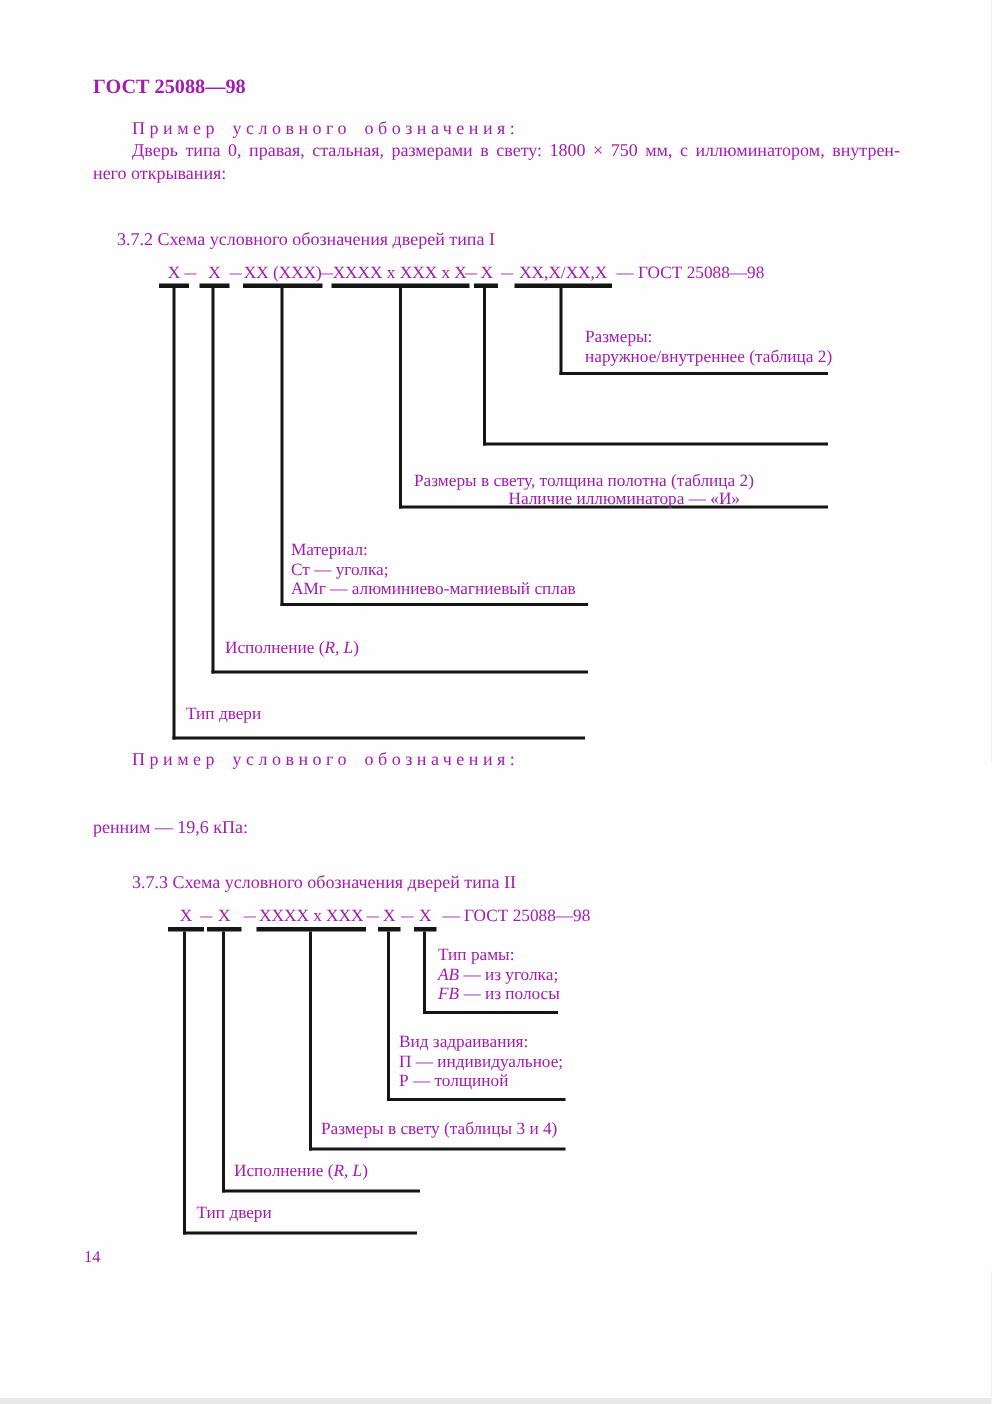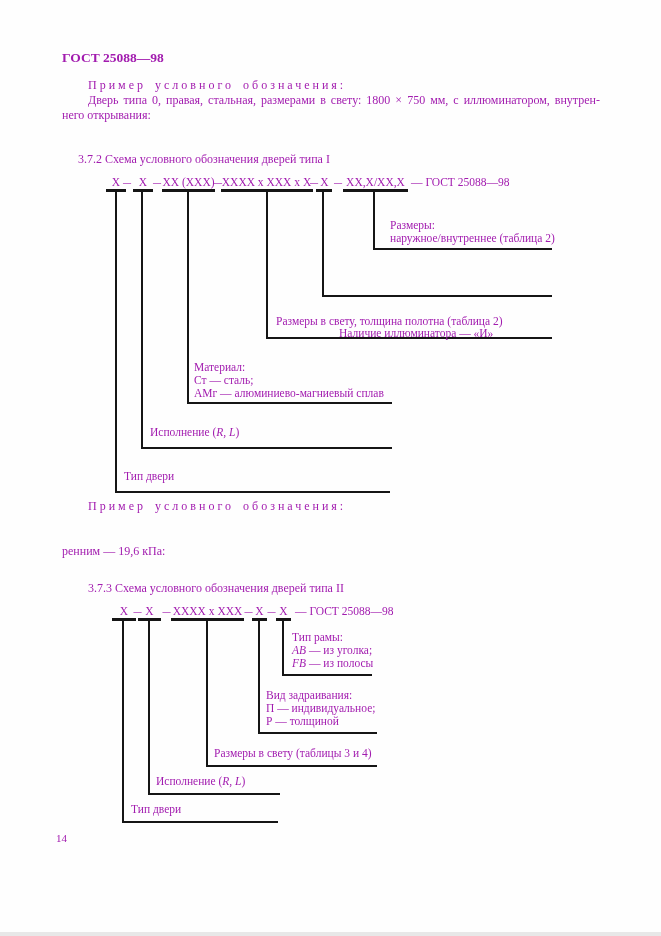--- a/index.html
+++ b/index.html
@@ -72,21 +72,21 @@
     <div class="hln" style="left:115px;top:491px;width:275px;"></div>
 
     <div class="dlabel" style="left:390px;top:219px;">
       <div>Размеры:</div>
       <div>наружное/внутреннее (таблица 2)</div>
     </div>
     <div class="dlabel" style="left:339px;top:280px;margin-top:47px;">Наличие иллюминатора — «И»</div>
     <div class="dlabel" style="left:276px;top:315px;">Размеры в свету, толщина полотна (таблица 2)</div>
     <div class="dlabel" style="left:194px;top:361px;">
       <div>Материал:</div>
-      <div>Ст — сталь;</div>
+      <div>Ст — уголка;</div>
       <div>АМг — алюминиево-магниевый сплав</div>
     </div>
     <div class="dlabel" style="left:150px;top:426px;">
       <span>Исполнение (</span><span class="italic">R, L</span><span>)</span>
     </div>
     <div class="dlabel" style="left:124px;top:470px;">Тип двери</div>
   </div>
 
   <div class="abs body-text spaced" style="left:88px;top:499px;">Пример условного обозначения:</div>
   <div class="abs body-text" style="left:62px;top:544px;">ренним — 19,6 кПа:</div>

